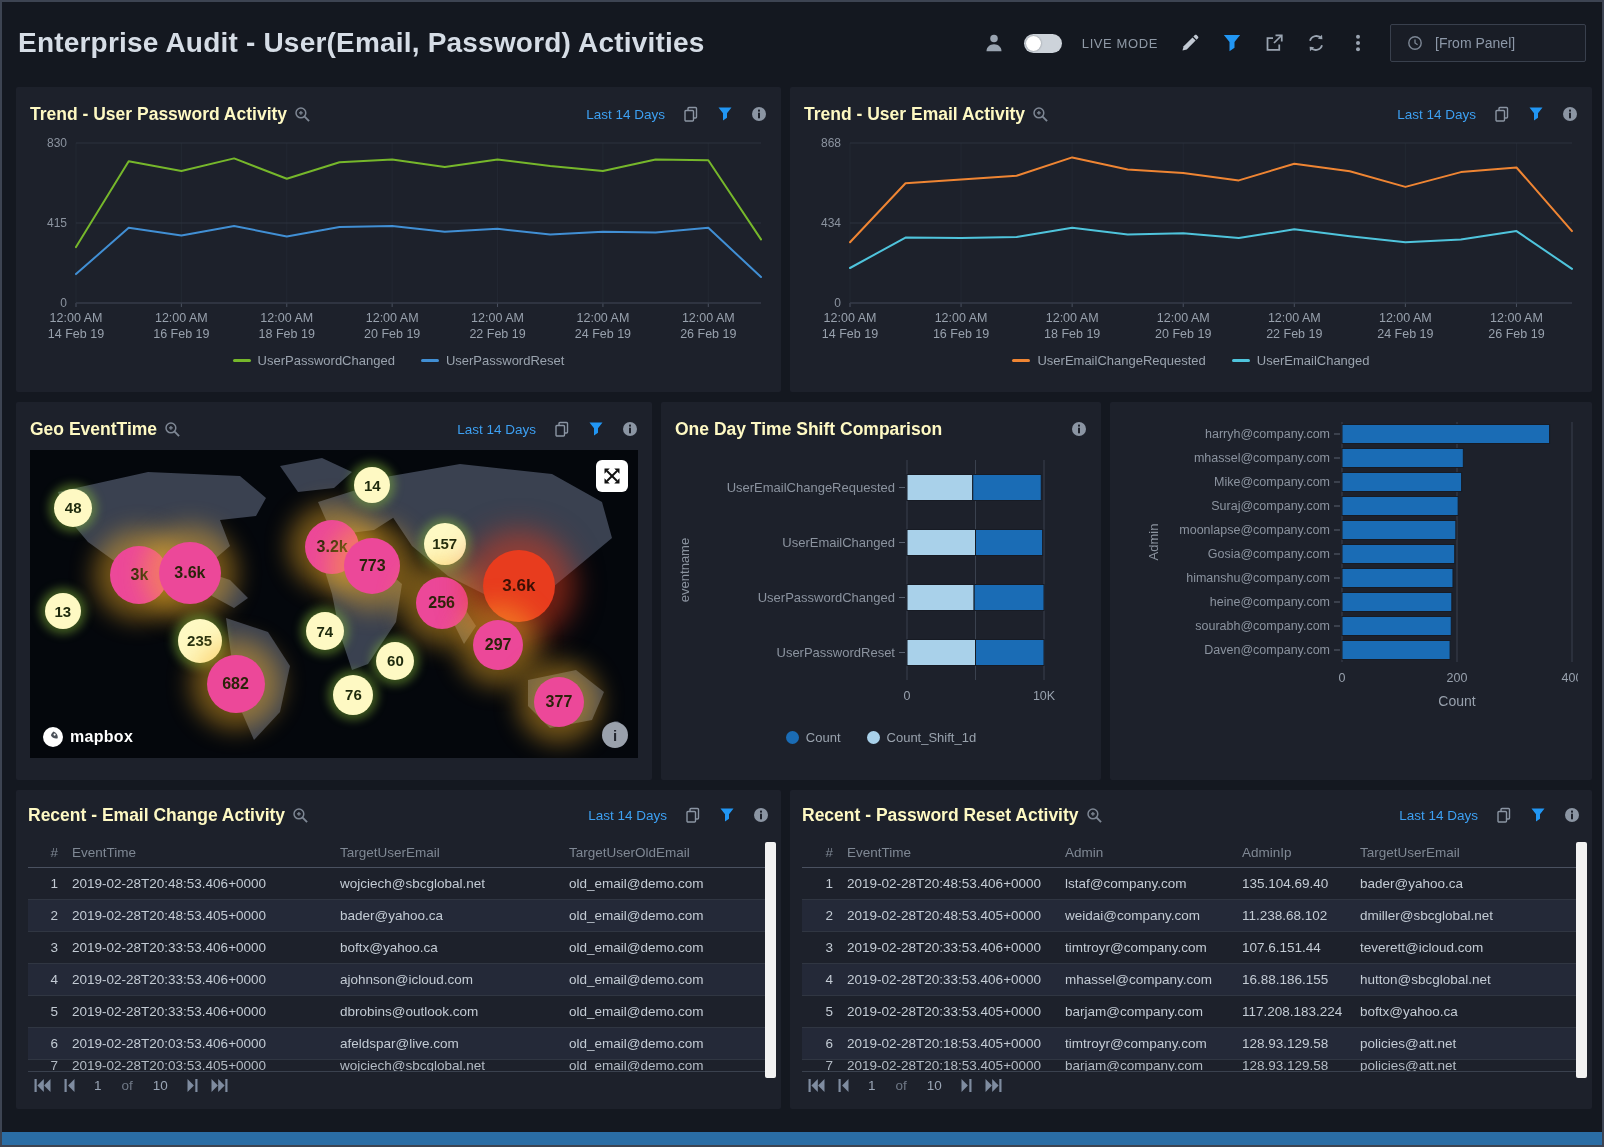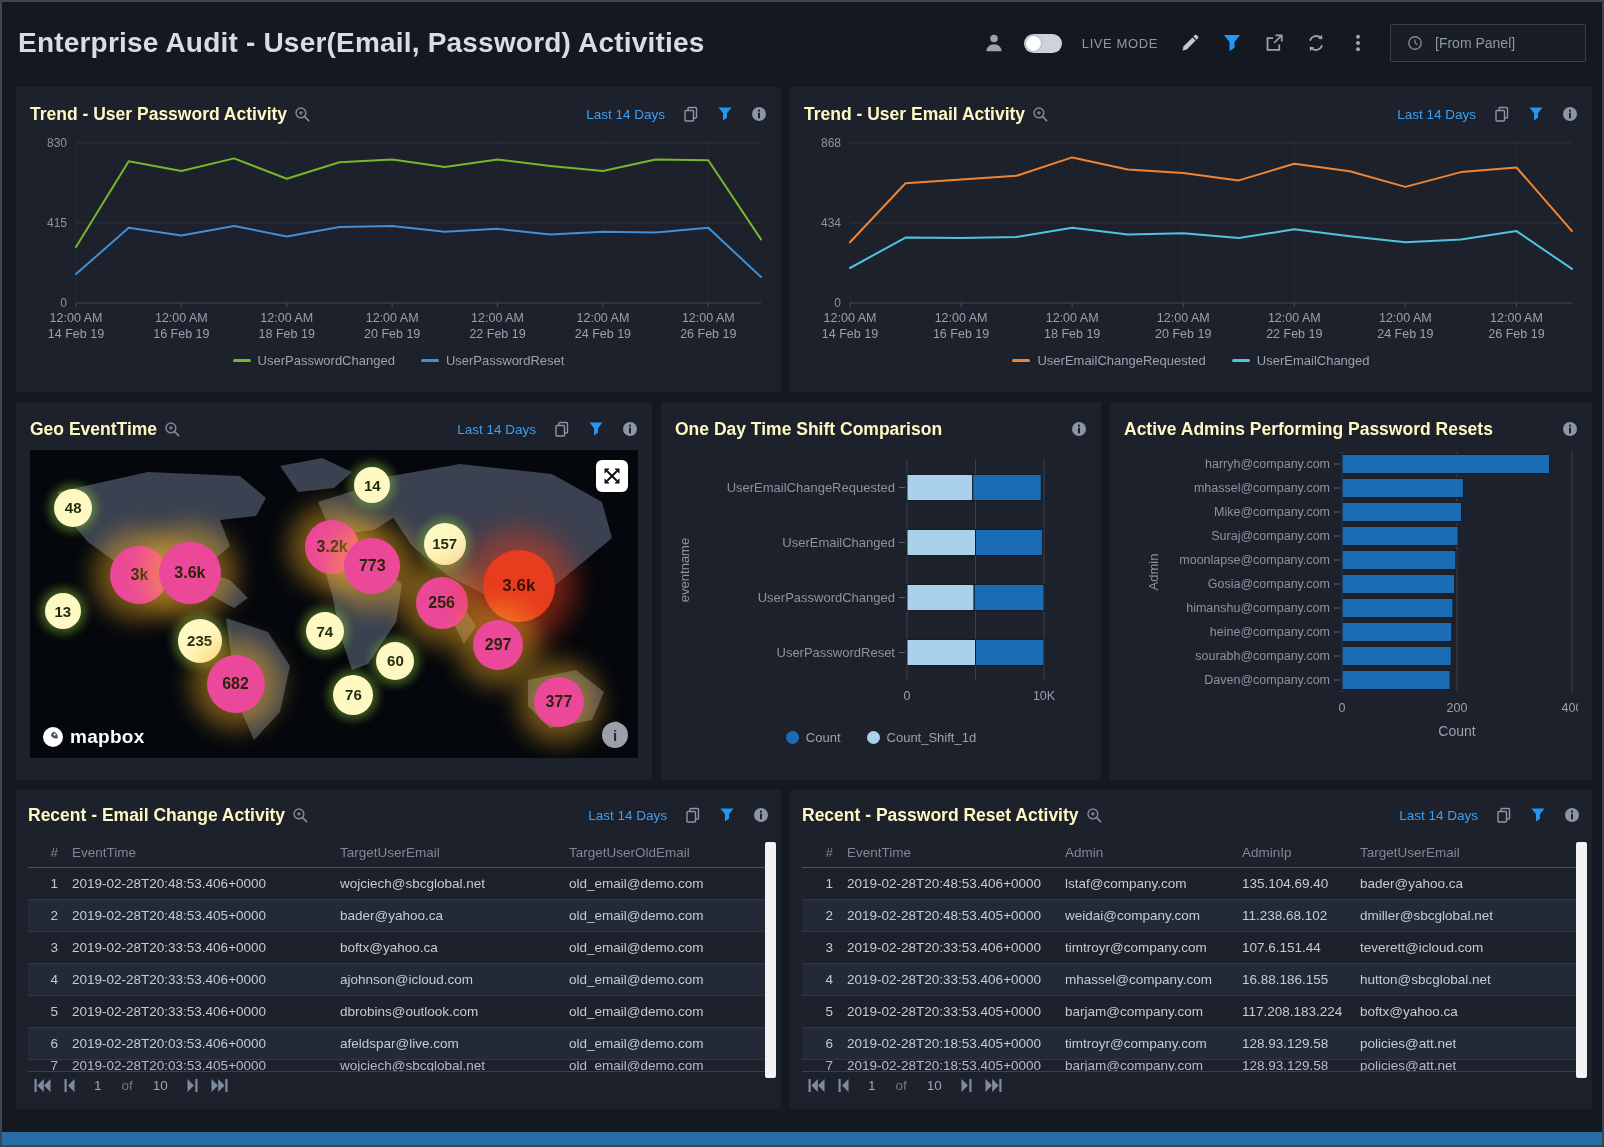--- a/index.html
+++ b/index.html
@@ -60,21 +60,21 @@
 .map{position:relative;width:608px;height:308px;background:#04070c;margin-top:6px;overflow:hidden}
 .map svg.world{position:absolute;inset:0}
 .cluster{position:absolute;transform:translate(-50%,-50%);border-radius:50%;display:flex;align-items:center;justify-content:center;font-weight:bold;cursor:pointer}
 .cluster.green{background:#fef9c3;box-shadow:0 0 10px 5px rgba(140,195,60,.45);color:#1e2a0d;font-size:15px}
 .cluster.yellow{background:#ec4899;box-shadow:0 0 24px 16px rgba(250,180,40,.45);color:#2b230a;font-size:16px}
 .cluster.red{background:#e83c1e;box-shadow:0 0 28px 20px rgba(230,60,30,.5);color:#3c0f05;font-size:17px}
 .map-expand{position:absolute;top:10px;right:10px;width:32px;height:32px;background:#fff;border-radius:6px;display:flex;align-items:center;justify-content:center;cursor:pointer;color:#111}
 .map-expand svg{width:20px;height:20px}
 .mapbox-logo{position:absolute;left:12px;bottom:10px;display:flex;align-items:center;gap:6px;cursor:pointer}
 .mapbox-logo .mb-circle{width:22px;height:22px}
-.mapbox-text{color:#fff;font-size:19px;font-weight:bold;letter-spacing:.3px}
+.mapbox-text{color:#fff;font-size:16px;font-weight:bold;letter-spacing:.3px}
 .map-info{position:absolute;right:10px;bottom:10px;width:26px;height:26px;border-radius:50%;background:#9aa1ac;color:#22262e;display:flex;align-items:center;justify-content:center;font-weight:bold;font-size:15px;cursor:pointer}
 
 .tbl{margin-top:8px;font-size:13.5px}
 .trow{display:grid;align-items:center;height:32px;border-bottom:1px solid #303642}
 .cols-email{grid-template-columns:44px 268px 229px 1fr}
 .cols-reset{grid-template-columns:45px 218px 177px 118px 1fr}
 .trow.thead{height:30px;border-bottom:1px solid #4a5160;color:#7f8894}
 .trow .c0{text-align:right;padding-right:14px}
 .trow div{padding-right:8px;white-space:nowrap;overflow:hidden}
 .trow.even{background:#242938}
@@ -467,30 +467,20 @@
           <span class="ltext">Count</span>
         </div>
         <div class="litem">
           <span class="ldot" style="background: rgb(169, 209, 234);"></span>
           <span class="ltext">Count_Shift_1d</span>
         </div>
       </div>
   </div>
 
   <div class="panel p-admins">
-    <div class="phead">
-      <div class="ptitle-wrap">
-        <span class="ptitle">Active Admins Performing Password Resets</span>
-      </div>
-      <div class="pctrl">
-        <svg class="pic">
-            <use href="#i-info"></use>
-          </svg>
-      </div>
-    </div>
     <svg class="chart" height="300" style="width:100%;height:300px">
         <line x1="218" x2="218" y1="8" y2="248" stroke="#3a414e" stroke-width="1"></line>
         <text x="218" y="268" text-anchor="middle" font-size="12.5" fill="#98a1ad">0</text>
         <line x1="333" x2="333" y1="8" y2="248" stroke="#3a414e" stroke-width="1"></line>
         <text x="333" y="268" text-anchor="middle" font-size="12.5" fill="#98a1ad">200</text>
         <line x1="448" x2="448" y1="8" y2="248" stroke="#3a414e" stroke-width="1"></line>
         <text x="448" y="268" text-anchor="middle" font-size="12.5" fill="#98a1ad">400</text>
         <text x="206" y="24" text-anchor="end" font-size="12.5" fill="#8b939f">harryh@company.com</text>
         <line x1="210" x2="216" y1="20" y2="20" stroke="#5a6270"></line>
         <rect x="218" y="10.5" width="207.575" height="19" fill="#1a6cb5" stroke="#171b24" stroke-width="1"></rect>

